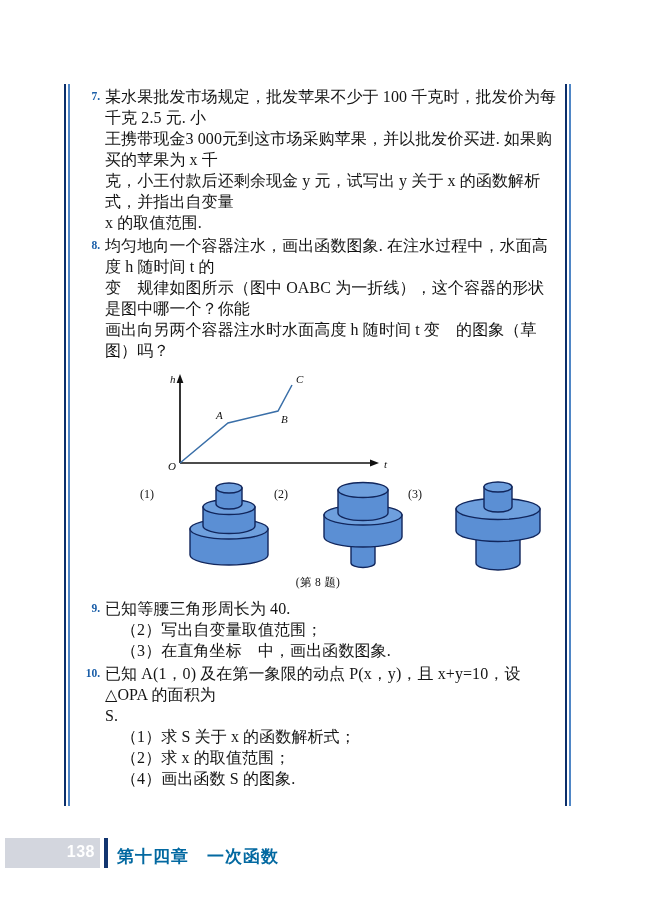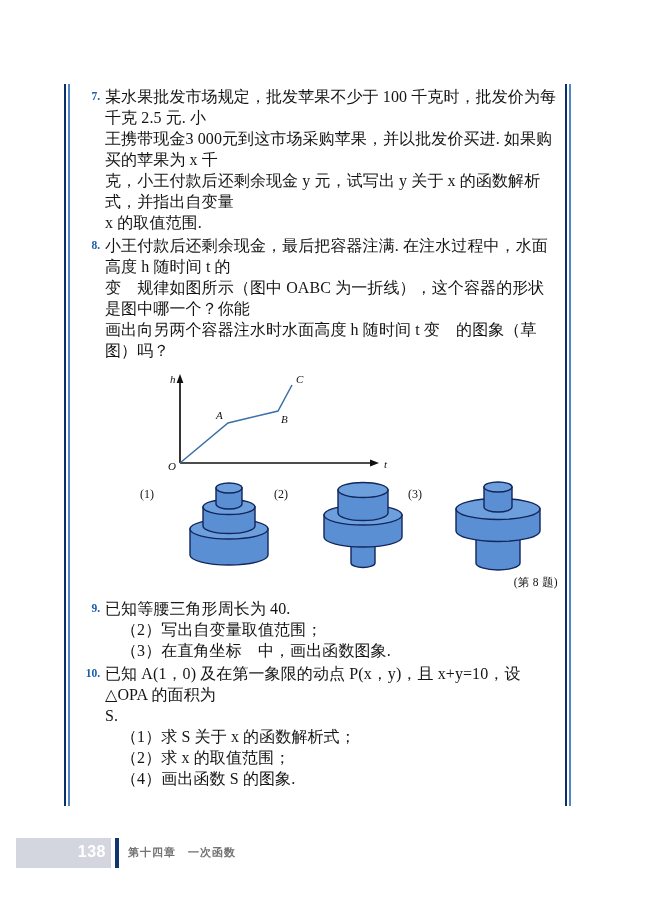--- a/index.html
+++ b/index.html
@@ -40,36 +40,36 @@
   .graph{position:absolute;left:72px;top:0;}
 
   
   .cans{position:relative;height:92px;margin-top:4px;}
   .can{position:absolute;top:0;}
   .can-lab{
     position:absolute;font-size:12px;color:#141414;
     font-family:"Liberation Serif",serif;
   }
   .figcap{
-    text-align:right;font-size:11.5px;color:#141414;
+    text-align:center;font-size:11.5px;color:#141414;
     margin-top:4px;margin-bottom:8px;letter-spacing:.3px;
   }
 
   
-  .footer{position:absolute;left:16px;top:838px;width:576px;height:34px;}
+  .footer{position:absolute;left:5px;top:838px;width:576px;height:34px;}
   .foot-band{position:absolute;left:0;top:0;width:95px;height:30px;background:#d3d6de;}
   .foot-num{
     position:absolute;left:44px;top:5px;width:46px;text-align:right;
     font-size:16px;font-weight:bold;color:#ffffff;
     font-family:"Liberation Sans",sans-serif;letter-spacing:.5px;
   }
   .foot-bar{position:absolute;left:99px;top:0px;width:4px;height:30px;background:#12356f;}
   .foot-txt{
     position:absolute;left:112px;top:7px;
-    font-size:11px;color:#737373;letter-spacing:1px;font-weight:bold;
+    font-size:17px;color:#0369a1;letter-spacing:1px;font-weight:bold;
   }
 </style>
 </head>
 <body>
 
 <div class="page">
 
   <div class="rule rule-left"></div>
   <div class="rule rule-left-2"></div>
   <div class="rule rule-right"></div>
@@ -83,21 +83,21 @@
         <div class="ln">某水果批发市场规定，批发苹果不少于 100 千克时，批发价为每千克 2.5 元. 小</div>
         <div class="ln">王携带现金3 000元到这市场采购苹果，并以批发价买进. 如果购买的苹果为 x 千</div>
         <div class="ln">克，小王付款后还剩余现金 y 元，试写出 y 关于 x 的函数解析式，并指出自变量</div>
         <div class="ln">x 的取值范围.</div>
       </div>
     </div>
 
     <div class="prob">
       <div class="prob-num">8.</div>
       <div class="prob-body">
-        <div class="ln">小王付款后还剩余现金，最后把容器注满. 在注水过程中，水面高度 h 随时间 t 的</div>
+        <div class="ln">均匀地向一个容器注水，画出函数图象. 在注水过程中，水面高度 h 随时间 t 的</div>
         <div class="ln">变　规律如图所示（图中 OABC 为一折线），这个容器的形状是图中哪一个？你能</div>
         <div class="ln">画出向另两个容器注水时水面高度 h 随时间 t 变　的图象（草图）吗？</div>
       </div>
     </div>
 
     <div class="figwrap">
       <svg class="graph" width="260" height="106" viewBox="0 0 260 106">
 
         <line x1="30" y1="96" x2="30" y2="14" stroke="#111" stroke-width="1.7"></line>
         <polygon points="30,7 26.6,16 33.4,16" fill="#111"></polygon>

